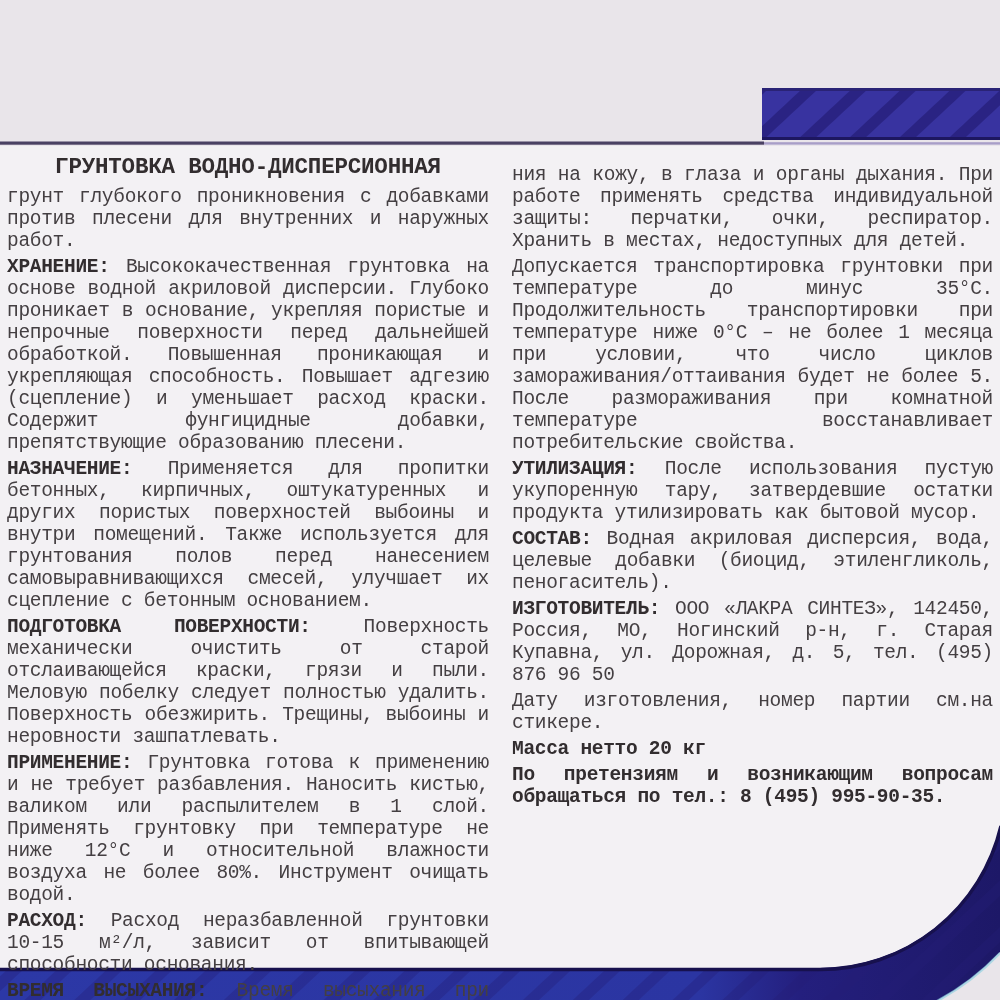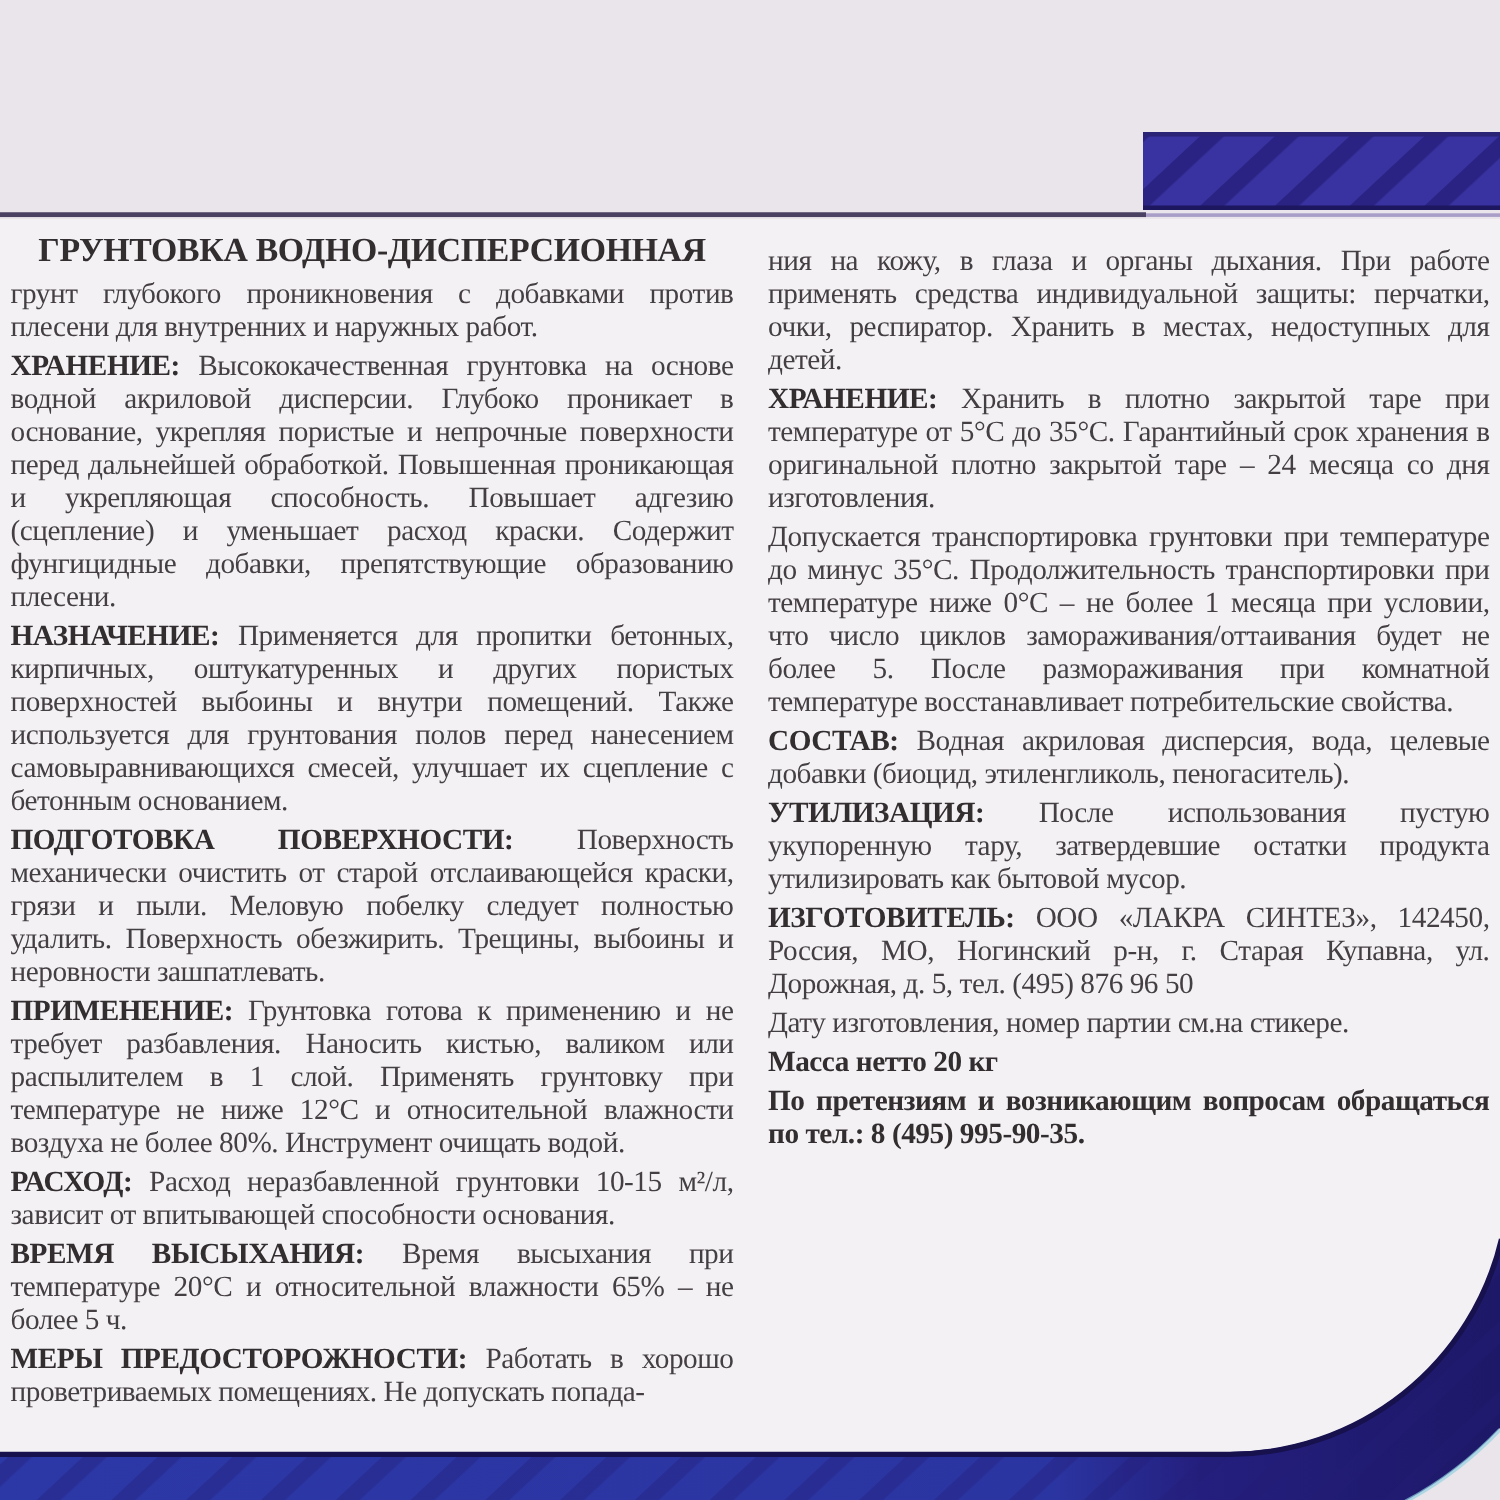--- a/index.html
+++ b/index.html
@@ -1,19 +1,19 @@
 <!DOCTYPE html>
 <html><head>
 <meta charset="utf-8">
 <style>
   html,body{margin:0;padding:0;background:#d8d5da;}
   .stage{
     position:relative;width:1000px;height:1000px;overflow:hidden;
     background:#fca5a5;
-    font-family:Liberation Serif, serif;
+    font-family:Liberation Mono, monospace;
   }
   svg.bg{position:absolute;left:0;top:0;width:1000px;height:1000px;}
   .col{
     position:absolute;
     font-size:19.5px;line-height:22px;
     color:#443f42;
     text-align:justify;
     letter-spacing:-0.3px;
   }
   .col-left{left:7px;top:150px;width:482px;}
@@ -87,27 +87,26 @@
     <p class="sec"><b>РАСХОД:</b> <span>Расход неразбавленной грунтовки 10-15 м²/л, зависит от впитывающей способности основания.</span></p>
 
     <p class="sec"><b>ВРЕМЯ ВЫСЫХАНИЯ:</b> <span>Время высыхания при температуре 20°С и относительной влажности 65% – не более 5 ч.</span></p>
 
     <p class="sec"><b>МЕРЫ ПРЕДОСТОРОЖНОСТИ:</b> <span>Работать в хорошо проветриваемых помещениях. Не допускать попада-</span></p>
   </div>
 
   <div class="col col-right">
     <p class="sec"><span>ния на кожу, в глаза и органы дыхания. При работе применять средства индивидуальной защиты: перчатки, очки, респиратор. Хранить в местах, недоступных для детей.</span></p>
 
-    <p class="sec"><b>ХРАНЕНИЕ:</b> <span>Хранить в плотно закрытой таре при температуре от 5°С до 35°С. Гарантийный срок хранения в оригинальной плотно закрытой таре – 24 месяца со дня изготовления.</span></p>
 
     <p class="sec"><span>Допускается транспортировка грунтовки при температуре до минус 35°С. Продолжительность транспортировки при температуре ниже 0°С – не более 1 месяца при условии, что число циклов замораживания/оттаивания будет не более 5. После размораживания при комнатной температуре восстанавливает потребительские свойства.</span></p>
 
+    <p class="sec"><b>УТИЛИЗАЦИЯ:</b> <span>После использования пустую укупоренную тару, затвердевшие остатки продукта утилизировать как бытовой мусор.</span></p>
+
     <p class="sec"><b>СОСТАВ:</b> <span>Водная акриловая дисперсия, вода, целевые добавки (биоцид, этиленгликоль, пеногаситель).</span></p>
-
-    <p class="sec"><b>УТИЛИЗАЦИЯ:</b> <span>После использования пустую укупоренную тару, затвердевшие остатки продукта утилизировать как бытовой мусор.</span></p>
 
     <p class="sec"><b>ИЗГОТОВИТЕЛЬ:</b> <span>ООО «ЛАКРА СИНТЕЗ», 142450, Россия, МО, Ногинский р-н, г. Старая Купавна, ул. Дорожная, д. 5, тел. (495) 876 96 50</span></p>
 
 
     <p class="sec mt"><span>Дату изготовления, номер партии см.на стикере.</span></p>
 
     <p class="sec bold-sec mt"><span>Масса нетто 20 кг</span></p>
 
     <p class="sec bold-sec mt"><span>По претензиям и возникающим вопросам обращаться по тел.: 8 (495) 995-90-35.</span></p>
   </div>

